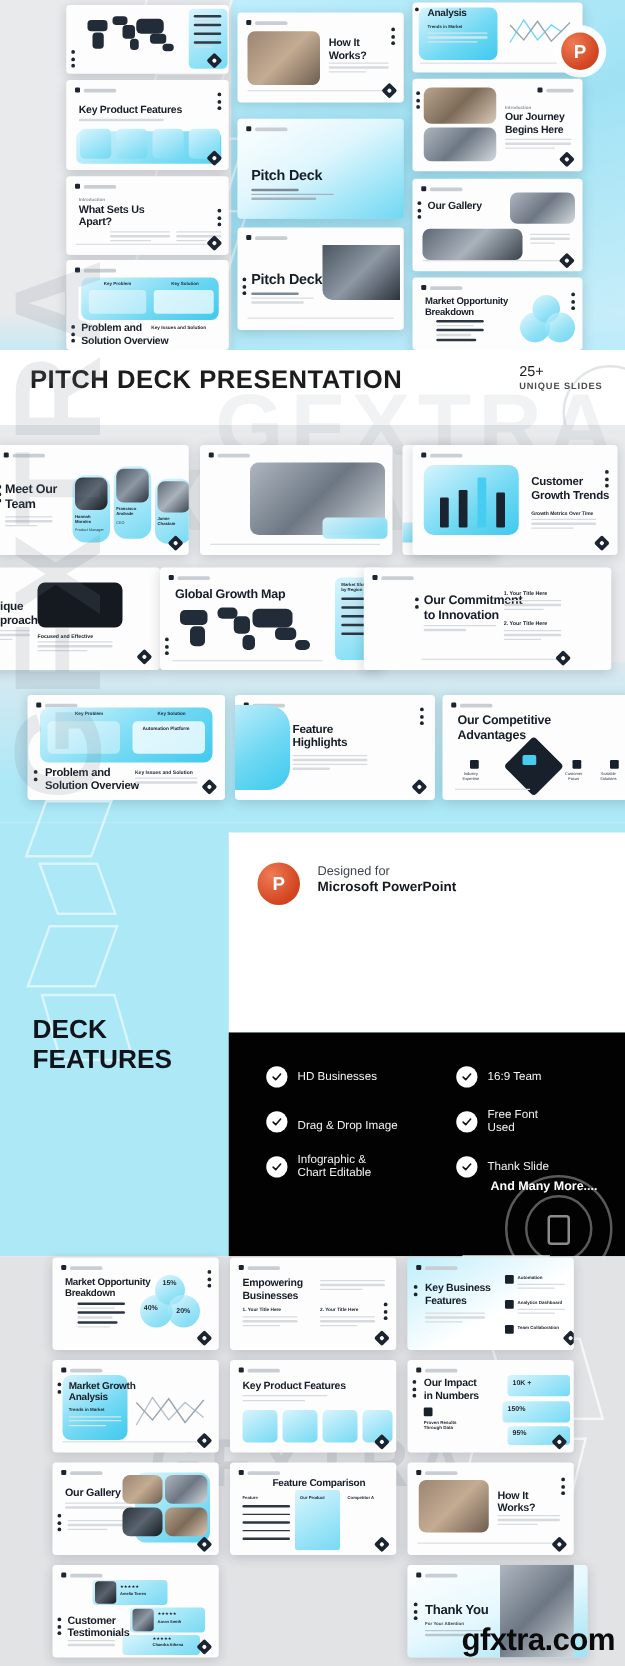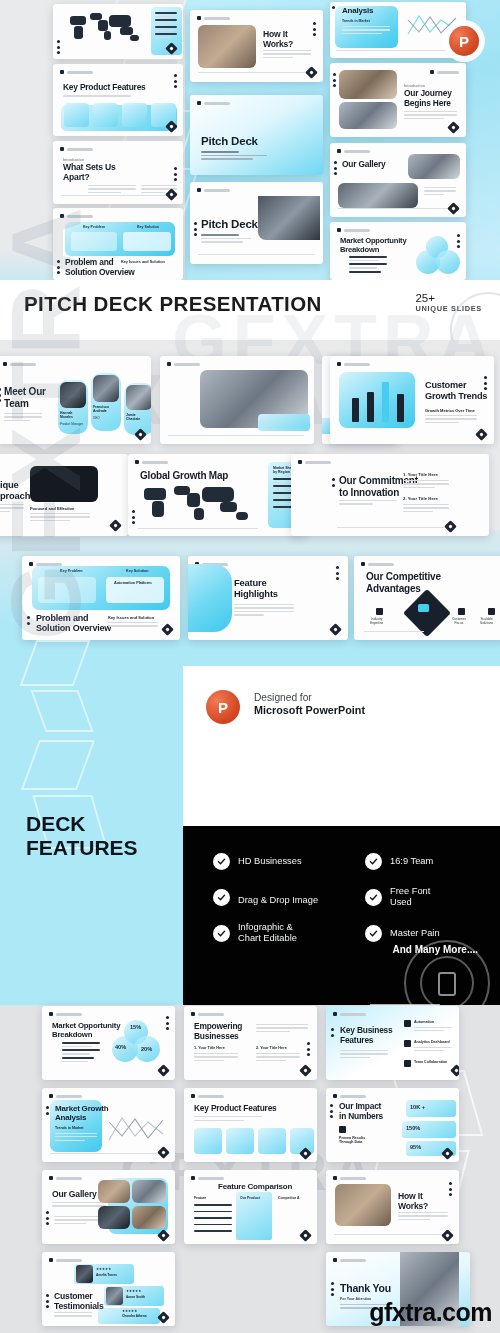--- a/index.html
+++ b/index.html
@@ -760,21 +760,21 @@
         </span>
       <span class="t" style="white-space:pre-line">Infographic &amp;
 Chart Editable</span>
     </div>
     <div class="chk" style="left:182px;top:99px;">
       <span class="c">
           <svg viewBox="0 0 24 24" fill="none" stroke="#111" stroke-width="3.4" stroke-linecap="round" stroke-linejoin="round">
             <polyline points="4,12.5 9.5,18 20,6"></polyline>
           </svg>
         </span>
-      <span class="t">Master Pain</span>
+      <span class="t">Thank Slide</span>
     </div>
   </div>
   <div class="and-more">And Many More....</div>
   <div class="ring dk" style="left:404px;top:940px;width:86px;height:86px;"></div>
   <div class="ring dk" style="left:420px;top:956px;width:54px;height:54px;"></div>
   <div class="outline-shape" style="left:438px;top:972px;width:18px;height:24px;border-radius:3px;"></div>
 
   <div class="band band-grid3"></div>
   <div class="wm wm-center">GFXTRA</div>
   <div class="outline-shape" style="left:360px;top:1004px;width:70px;height:62px;transform:skewX(-18deg);border-color:rgba(255,255,255,.7)"></div>

